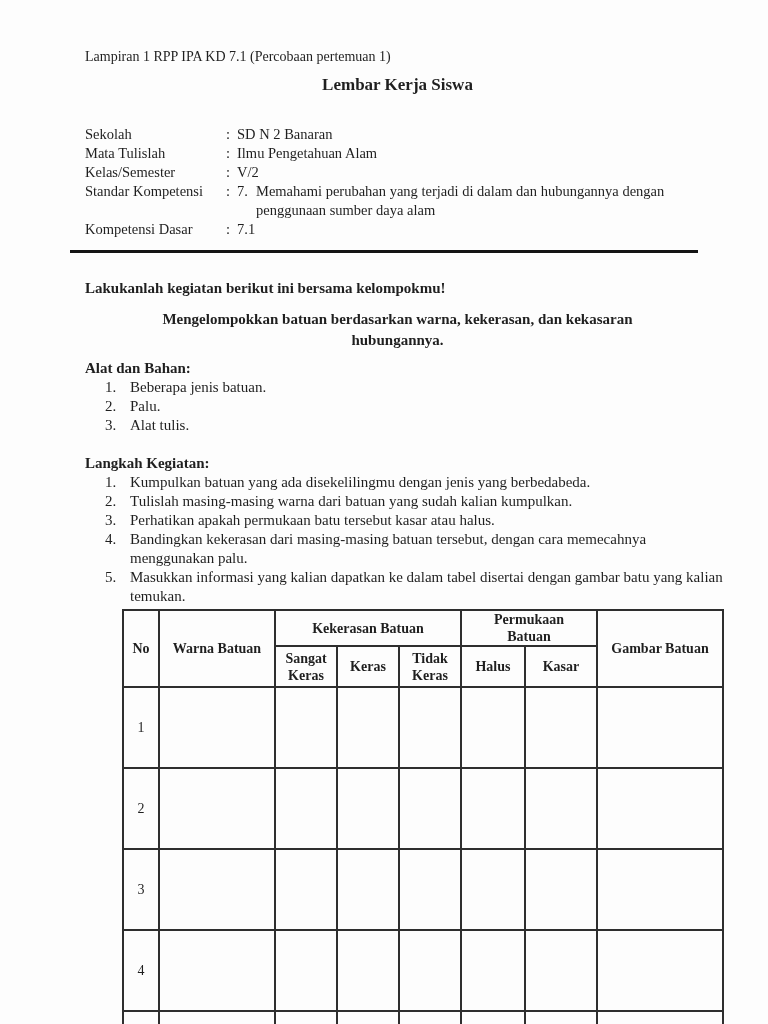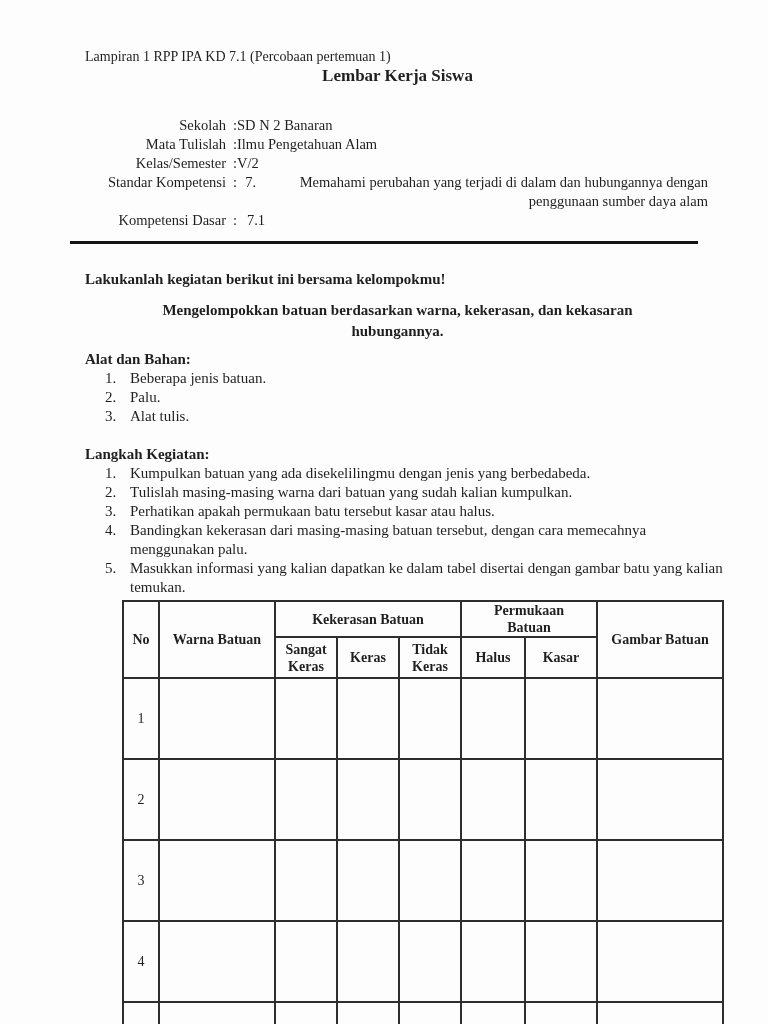--- a/index.html
+++ b/index.html
@@ -17,29 +17,29 @@
     overflow: hidden;
     padding: 48px 60px 0 85px;
   }
   
   .note {
     font-size: 14px;
     line-height: 17px;
   }
   
   .title {
-    margin-top: 0;
+    margin-top: 9px;
     width: 625px;
     text-align: center;
     font-size: 17px;
     font-weight: 700;
     line-height: 22px;
   }
   
-  .meta { margin-top: 29px; font-size: 14.5px; text-align: right; }
+  .meta { margin-top: 29px; font-size: 14.5px; }
   .meta-row { display: flex; align-items: flex-start; line-height: 19px; }
   .meta-label { width: 141px; flex: none; }
   .meta-colon { width: 11px; flex: none; }
   .meta-value { flex: none; }
   .meta-num { flex: none; display: inline-block; }
   .num-w1 { width: 19px; }
   .num-w2 { width: 28px; }
   .meta-value-wrap { flex: none; width: 452px; }
   
   .rule {

